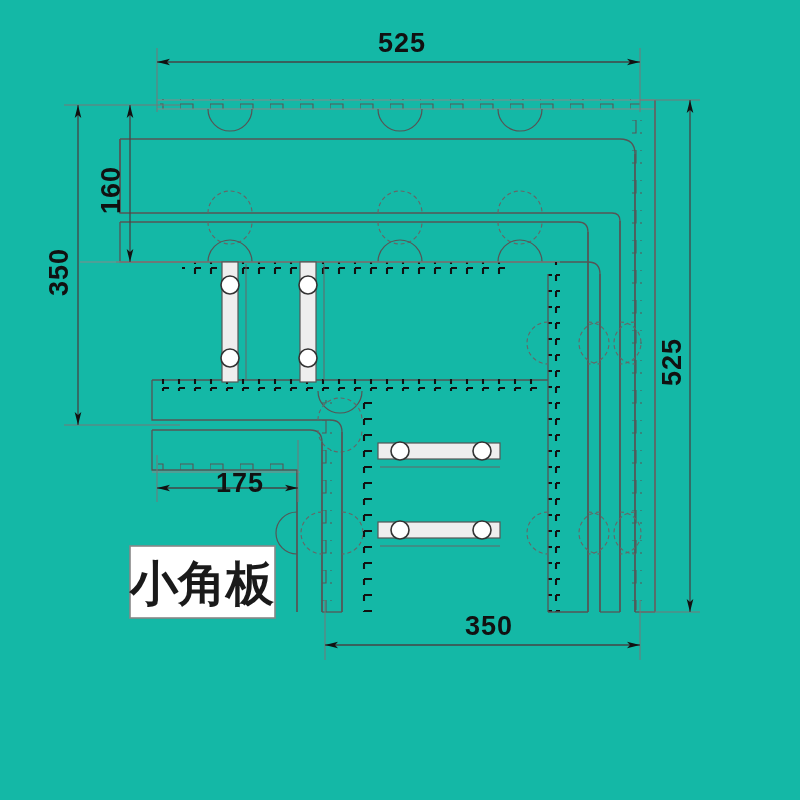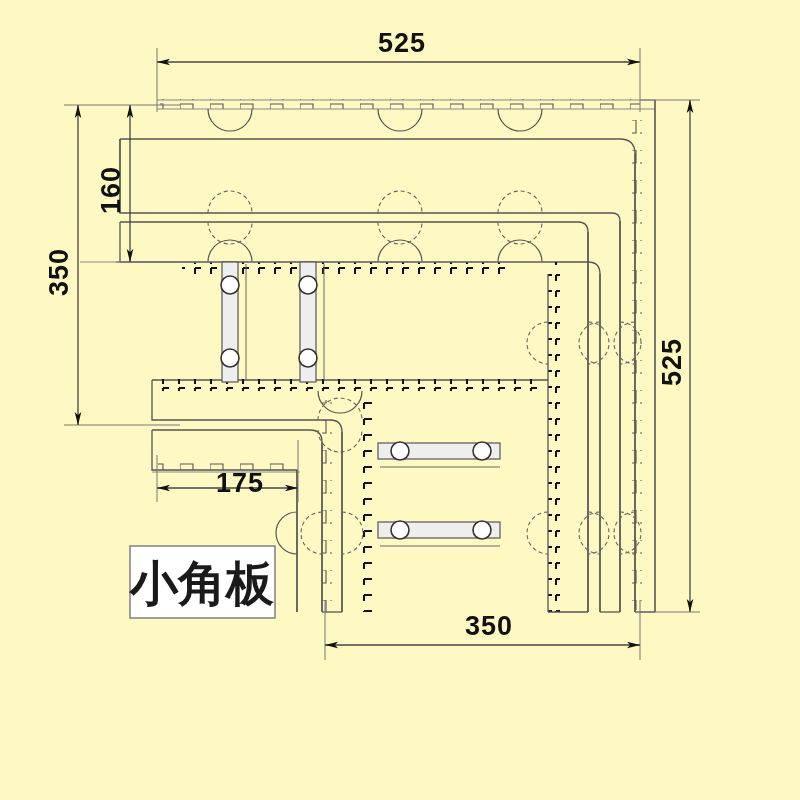--- a/index.html
+++ b/index.html
@@ -8,21 +8,21 @@
     padding: 0;
     background: #ffffff;
   }
   body {
     font-family: "Liberation Sans", sans-serif;
   }
   #stage {
     position: relative;
     width: 800px;
     height: 800px;
-    background: #fef9c3;
+    background: #14b8a6;
     overflow: hidden;
   }
   #drawing-svg {
     position: absolute;
     left: 0;
     top: 0;
     width: 800px;
     height: 800px;
   }
   .dim-text {

